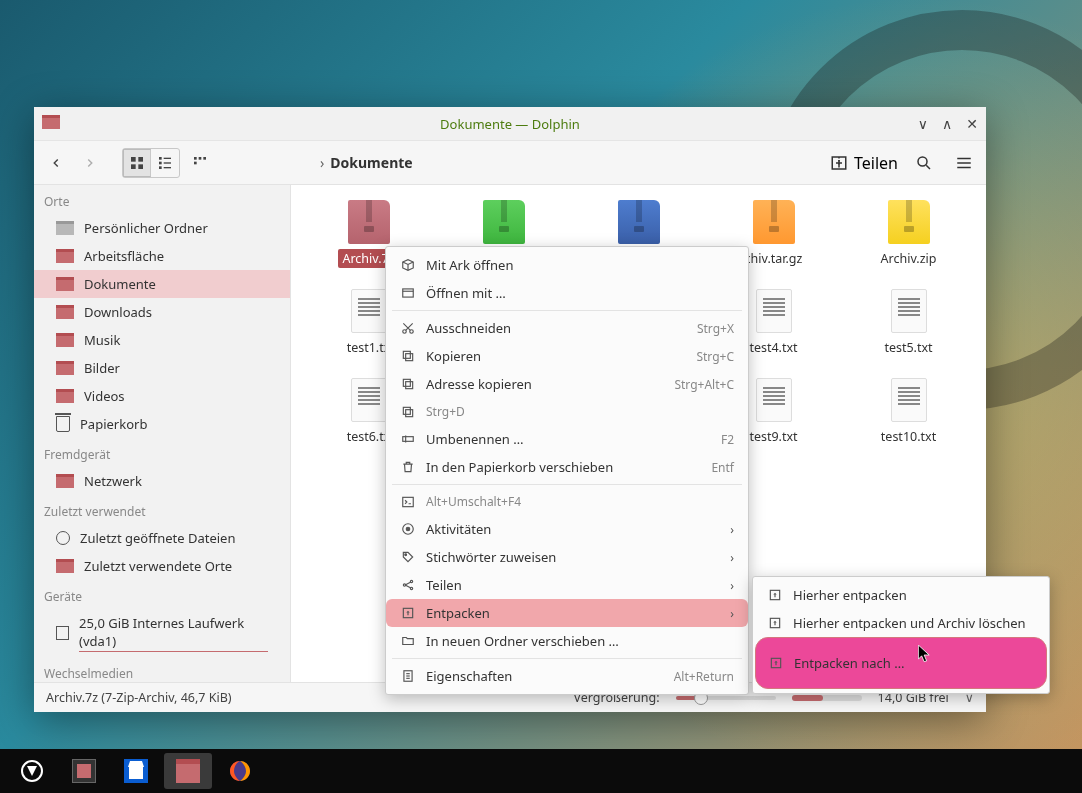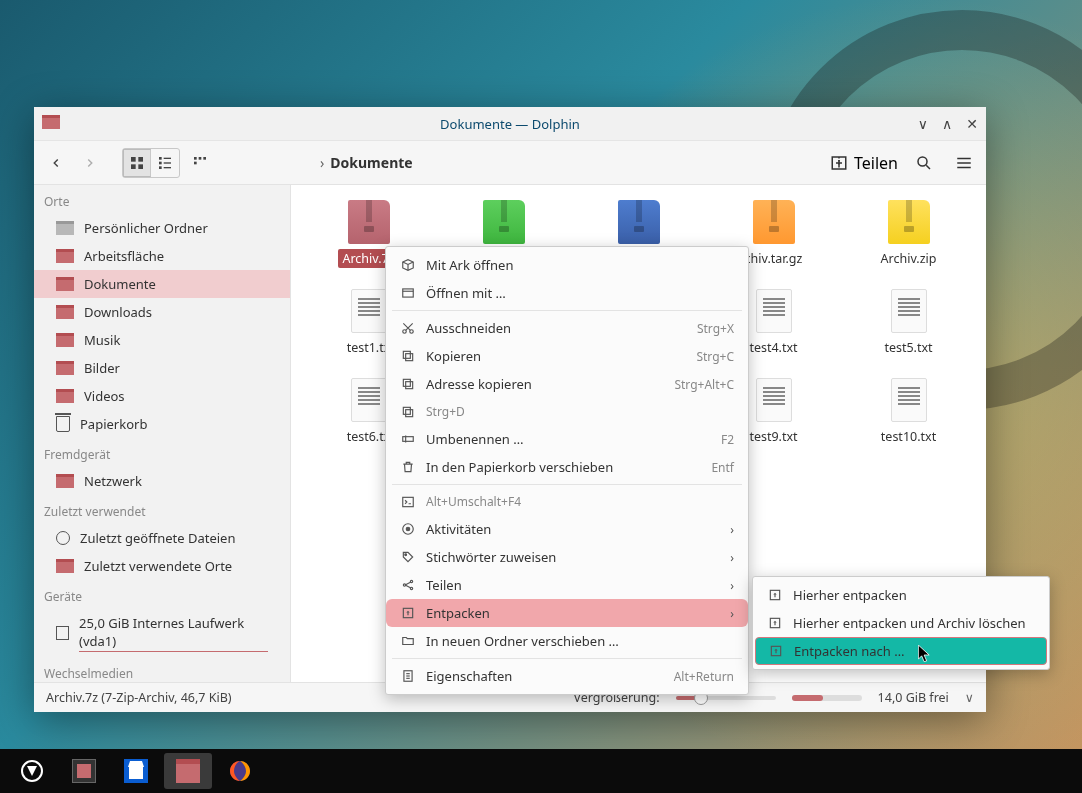--- a/index.html
+++ b/index.html
@@ -35,21 +35,21 @@
 .titlebar {
   height: 34px; display: flex; align-items: center; justify-content: center;
   position: relative;
   background: #f1f1f1;
   border-bottom: 1px solid #e5e5e5;
 }
 .titlebar .app-icon {
   position: absolute; left: 8px; top: 8px; width: 18px; height: 14px;
   background: #c56b6f; border-top: 3px solid #b34d51;
 }
-.titlebar .title { font-size: 13px; color: #0c4a6e; }
+.titlebar .title { font-size: 13px; color: #4d7c0f; }
 .titlebar .controls { position: absolute; right: 8px; display: flex; gap: 14px; }
 .titlebar .controls span { cursor: pointer; color: #444; font-size: 14px; }
 
 .toolbar {
   height: 44px; display: flex; align-items: center; padding: 0 8px; gap: 6px;
   background: #f6f6f6; border-bottom: 1px solid #e3e3e3;
 }
 .tb-btn {
   width: 28px; height: 28px; display: flex; align-items: center; justify-content: center;
   border-radius: 3px; cursor: pointer; color: #444;
@@ -148,21 +148,21 @@
 .cm-arrow { color: #555; font-size: 12px; }
 .cm-sep { height: 1px; background: #e3e3e3; margin: 3px 6px; }
 
 .submenu {
   position: absolute; left: 752px; top: 576px;
   width: 298px; background: #fbfbfb;
   border: 1px solid #ccc; border-radius: 3px;
   box-shadow: 0 4px 16px rgba(0,0,0,0.25);
   font-size: 13px; padding: 4px 0;
 }
-.submenu .cm-item.highlighted { background: #14b8a6; border: 1px solid #d4777d; border-radius: 4px; margin: 0 2px; padding: 4px 12px; }
+.submenu .cm-item.highlighted { background: #ec4899; border: 1px solid #d4777d; border-radius: 13px; margin: 0 2px; padding: 16px 12px; }
 .cursor {
   position: absolute; left: 918px; top: 645px;
   width: 14px; height: 20px; pointer-events: none;
 }
 
 .taskbar {
   position: absolute; left: 0; bottom: 0; width: 100%; height: 44px;
   background: #0b0b0b; display: flex; align-items: center; padding: 0 8px; gap: 4px;
 }
 .tb-task {

